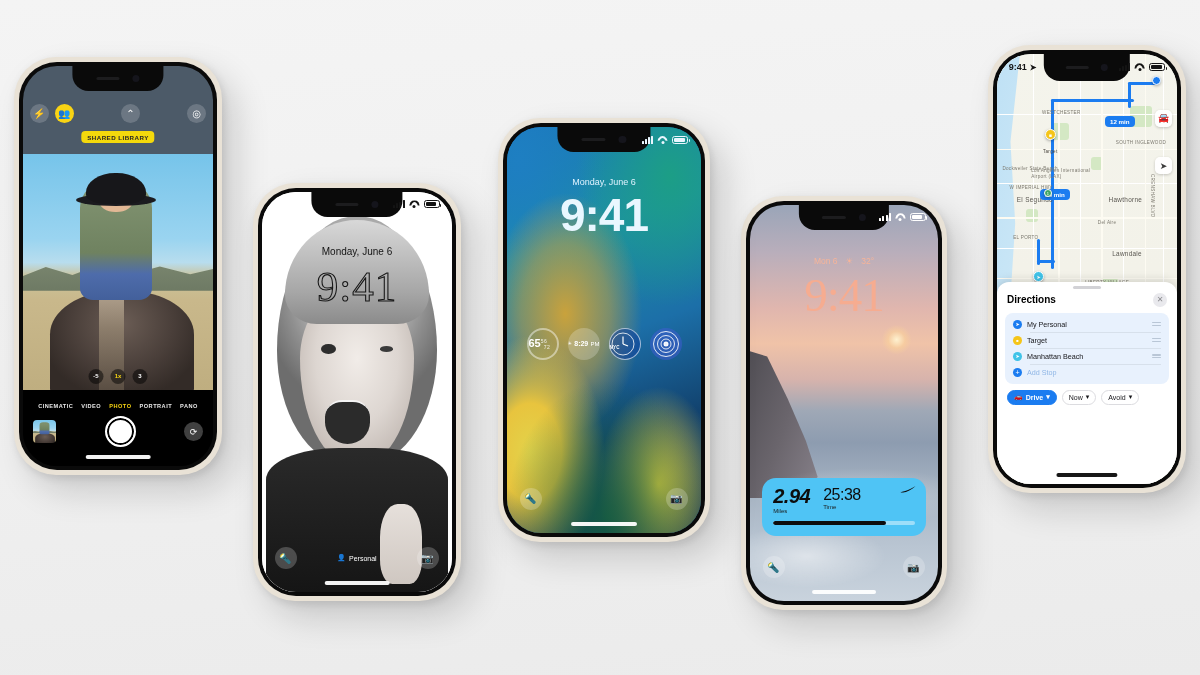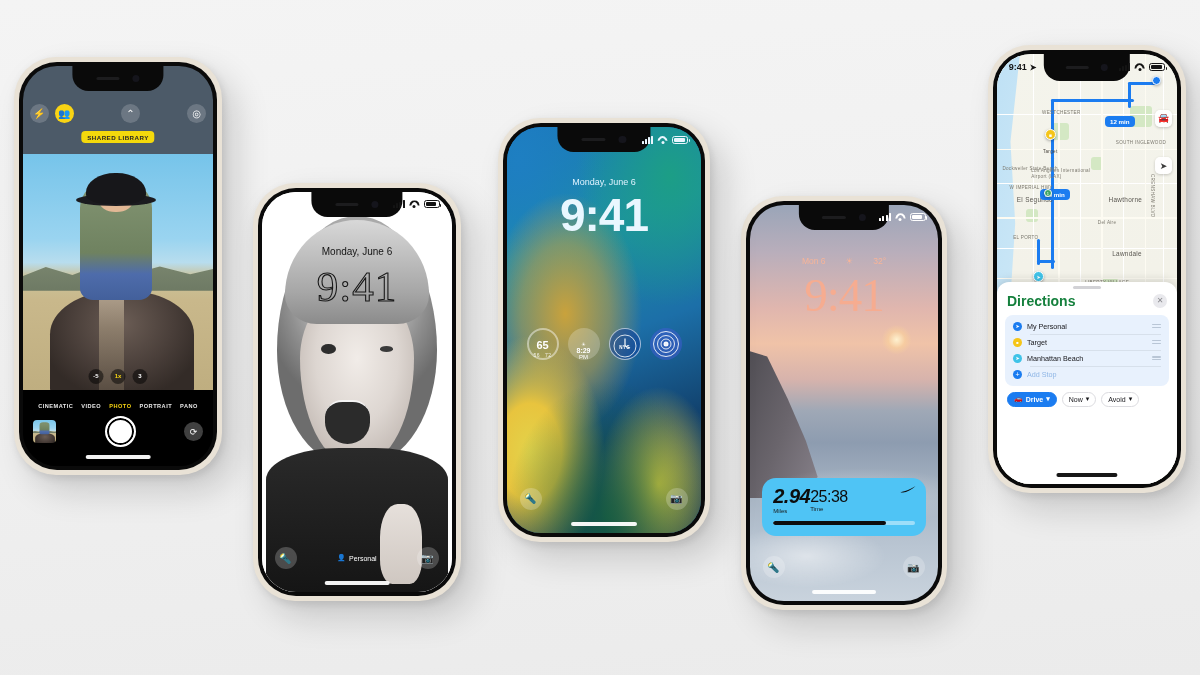--- a/index.html
+++ b/index.html
@@ -96,22 +96,22 @@
       linear-gradient(160deg,#1a74bd 0%,#1d8fa6 28%,#1c6fa8 52%,#12436f 74%,#0c3156 100%);
   }
   .wall-abstract::after{content:"";position:absolute;inset:0;
     background:radial-gradient(ellipse 90% 58% at 52% 96%, rgba(23,96,62,.85) 0%, rgba(23,96,62,0) 58%);}
   .wdate { position:absolute; top:12.2%; left:0; right:0; text-align:center;
            font-size:9px; color:#dff3ff; z-index:14; }
   .wtime { position:absolute; top:15.1%; left:0; right:0; text-align:center; z-index:14;
            font-size:46px; font-weight:600; color:#e9f7ff; letter-spacing:-1px; }
   .wrow { position:absolute; top:49.5%; left:0; right:0; display:flex; justify-content:center;
           align-items:center; gap:9px; z-index:15; }
-  .wgt { width:32px; height:32px; border-radius:50%; display:flex; flex-direction:column;
-         align-items:center; justify-content:flex-end; }
+  .wgt { width:32px; height:32px; border-radius:50%; display:flex; flex-direction:row;
+         align-items:center; justify-content:space-between; }
   .wgt-temp { border:2px solid rgba(255,255,255,.45); color:#fff; }
   .wgt-temp .big { font-size:11px; font-weight:600; line-height:1; }
   .wgt-temp .small { font-size:5px; opacity:.85; margin-top:1px; letter-spacing:.5px; }
   .wgt-sun { background:rgba(255,255,255,.22); color:#fff; }
   .wgt-sun .ic { font-size:5px; line-height:1; }
   .wgt-sun .t { font-size:7px; font-weight:600; line-height:1.05; }
   .wgt-sun .p { font-size:6px; line-height:1; }
   .wgt-clock { background:rgba(10,60,160,.5); border:1.5px solid rgba(255,255,255,.6);
                color:#fff; position:relative; }
   .wgt-clock .lbl { position:absolute; bottom:9px; font-size:4.5px; font-weight:700; letter-spacing:.3px; }
@@ -128,28 +128,28 @@
   }
   .cliff { position:absolute; left:-6%; top:36%; width:42%; height:38%;
     background:linear-gradient(110deg,#4c4a50 0%,#6a656c 55%,#87818a 100%);
     clip-path:polygon(0 0,36% 6%,62% 34%,85% 62%,100% 86%,72% 100%,0 100%); }
   .sea-shine { position:absolute; left:0; right:0; top:62%; bottom:0;
     background:
       radial-gradient(ellipse 60% 30% at 30% 70%, rgba(255,255,255,.5) 0%, rgba(255,255,255,0) 70%),
       radial-gradient(ellipse 80% 26% at 60% 30%, rgba(255,255,255,.28) 0%, rgba(255,255,255,0) 72%); }
   .sdate { position:absolute; top:13%; left:0; right:0; text-align:center; z-index:14;
            font-size:8.5px; color:#f7b499; font-weight:500; display:flex;
-           justify-content:center; gap:20px; }
+           justify-content:center; gap:8px; }
   .stime { position:absolute; top:15.8%; left:0; right:0; text-align:center; z-index:14;
            font-size:47px; font-weight:400; color:#f6ac90; letter-spacing:-1px;
            font-family:"Liberation Serif", serif; }
   .nike-card { position:absolute; left:6.5%; right:6.5%; bottom:16.5%; z-index:16;
                background:#4fc4f5; border-radius:14px; padding:9px 11px 11px; }
   .nike-swoosh { position:absolute; right:10px; top:8px; width:17px; height:7px; }
-  .nike-row { display:flex; align-items:center; }
+  .nike-row { display:flex; align-items:flex-start; gap:13px; }
   .nike-val { font-size:20px; font-weight:800; color:#0d0d0d; line-height:.95; font-style:italic; letter-spacing:-.5px; }
   .nike-val.t { font-size:16px; font-weight:400; font-style:normal; }
   .nike-lbl { font-size:6px; color:#1a1a1a; margin-top:2px; }
   .nike-bar { margin-top:7px; height:3.4px; border-radius:2px; background:rgba(255,255,255,.45); overflow:hidden; }
   .nike-bar i { display:block; height:100%; background:#0d0d0d; border-radius:2px; }
 
   
   #phone-maps { left:988px; top:45px; width:198px; height:448px; }
   .map { position:absolute; inset:0; background:#eef3e6; }
   .map-land { position:absolute; inset:0;
@@ -171,21 +171,21 @@
              display:flex; align-items:center; justify-content:center; font-size:5px; color:#fff; }
   .map-dot { position:absolute; width:9px; height:9px; border-radius:50%; background:#1b7cf0;
              border:1.8px solid #fff; z-index:15; box-shadow:0 1px 3px rgba(0,0,0,.3); }
   .map-fab { position:absolute; right:5px; width:17px; height:17px; border-radius:5px;
              background:rgba(255,255,255,.92); display:flex; align-items:center; justify-content:center;
              font-size:9px; color:#3b3b3b; z-index:16; box-shadow:0 1px 3px rgba(0,0,0,.2); }
   .sheet { position:absolute; left:0; right:0; bottom:0; height:47%; background:#fff;
            border-radius:12px 12px 0 0; z-index:20; box-shadow:0 -2px 10px rgba(0,0,0,.14); }
   .grabber { width:28px; height:3px; background:#d2d2d6; border-radius:2px; margin:4px auto 0; }
   .sheet-head { display:flex; align-items:center; justify-content:space-between; padding:4px 10px 0; }
-  .sheet-title { font-size:14px; font-weight:700; color:#15803d; }
+  .sheet-title { font-size:10px; font-weight:700; color:#000000; }
   .close-x { width:14px; height:14px; border-radius:50%; background:#e9e9ed; color:#8a8a8f;
              font-size:8px; display:flex; align-items:center; justify-content:center; }
   .stops { margin:6px 8px 0; background:#e8f1fd; border-radius:8px; padding:3px 0; }
   .stop { display:flex; align-items:center; gap:5px; padding:3.6px 8px; position:relative; }
   .stop + .stop::before { content:""; position:absolute; left:25px; top:0; right:8px; height:1px; background:rgba(0,0,0,.07); }
   .stop .ic { width:9px; height:9px; border-radius:50%; display:flex; align-items:center;
               justify-content:center; font-size:5px; color:#fff; flex:0 0 auto; }
   .stop .tx { font-size:7.2px; color:#16161a; flex:1; }
   .stop .tx.mut { color:#8fb6e6; }
   .handle { display:flex; flex-direction:column; gap:1.6px; }

